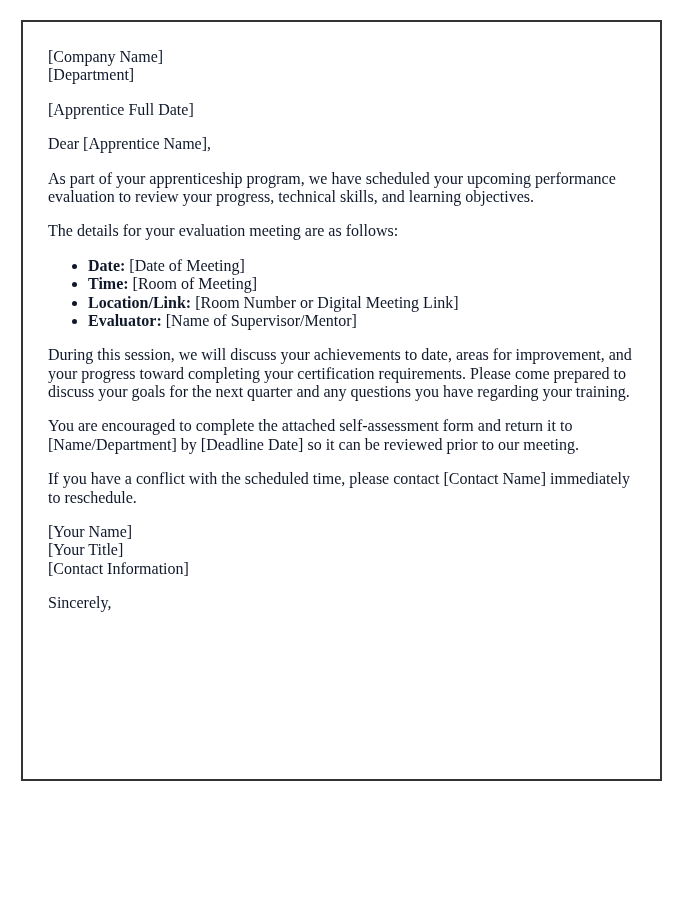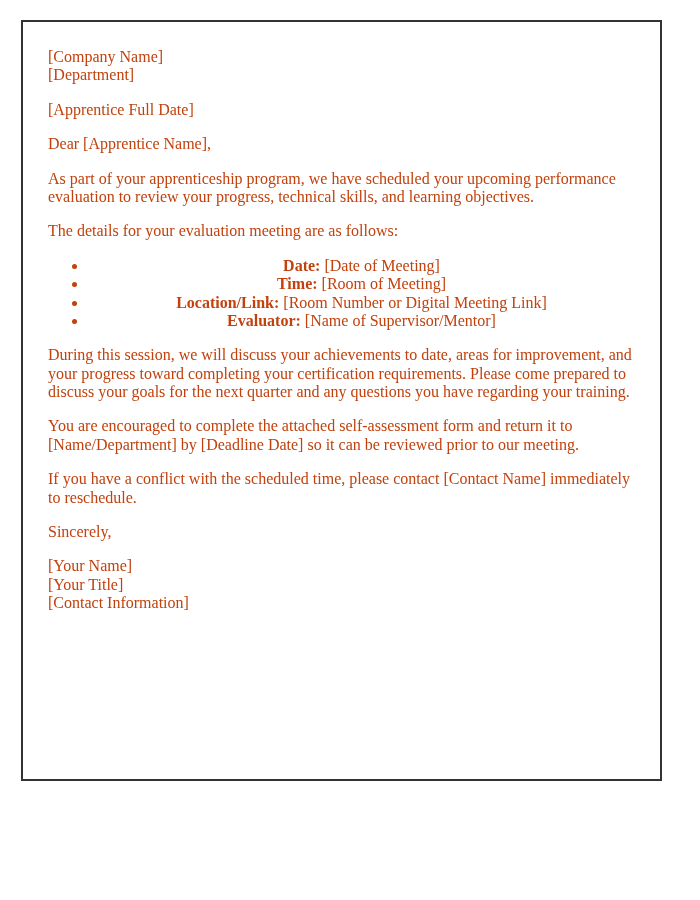--- a/index.html
+++ b/index.html
@@ -8,21 +8,21 @@
     background: #ffffff;
   }
   .page {
     position: relative;
     width: 700px;
     height: 900px;
     background: #ffffff;
     font-family: "Liberation Serif", "DejaVu Serif", serif;
     font-size: 16px;
     line-height: 1.15;
-    color: #c2410c;
+    color: #0f172a;
   }
   .letter {
     position: absolute;
     left: 21px;
     top: 20px;
     width: 641px;
     height: 761px;
     box-sizing: border-box;
     border: 2px solid #333333;
     padding: 10px 25px;
@@ -34,21 +34,20 @@
   }
   .bold {
     font-weight: bold;
   }
   ul.details-list {
     margin: 16px 0;
     padding-left: 40px;
   }
   ul.details-list li {
     margin: 0;
-    text-align: center;
   }
 </style>
 </head>
 <body>
 
 <div class="page">
   <div class="letter">
 
     <div class="para">
       <div>[Company Name]</div>
@@ -84,22 +83,22 @@
         <span>[Name of Supervisor/Mentor]</span>
       </li>
     </ul>
 
     <div class="para">During this session, we will discuss your achievements to date, areas for improvement, and your progress toward completing your certification requirements. Please come prepared to discuss your goals for the next quarter and any questions you have regarding your training.</div>
 
     <div class="para">You are encouraged to complete the attached self-assessment form and return it to [Name/Department] by [Deadline Date] so it can be reviewed prior to our meeting.</div>
 
     <div class="para">If you have a conflict with the scheduled time, please contact [Contact Name] immediately to reschedule.</div>
 
-    <div class="para">Sincerely,</div>
-
     <div class="para">
       <div>[Your Name]</div>
       <div>[Your Title]</div>
       <div>[Contact Information]</div>
     </div>
 
+    <div class="para">Sincerely,</div>
+
   </div>
 </div>
 
 </body></html>

